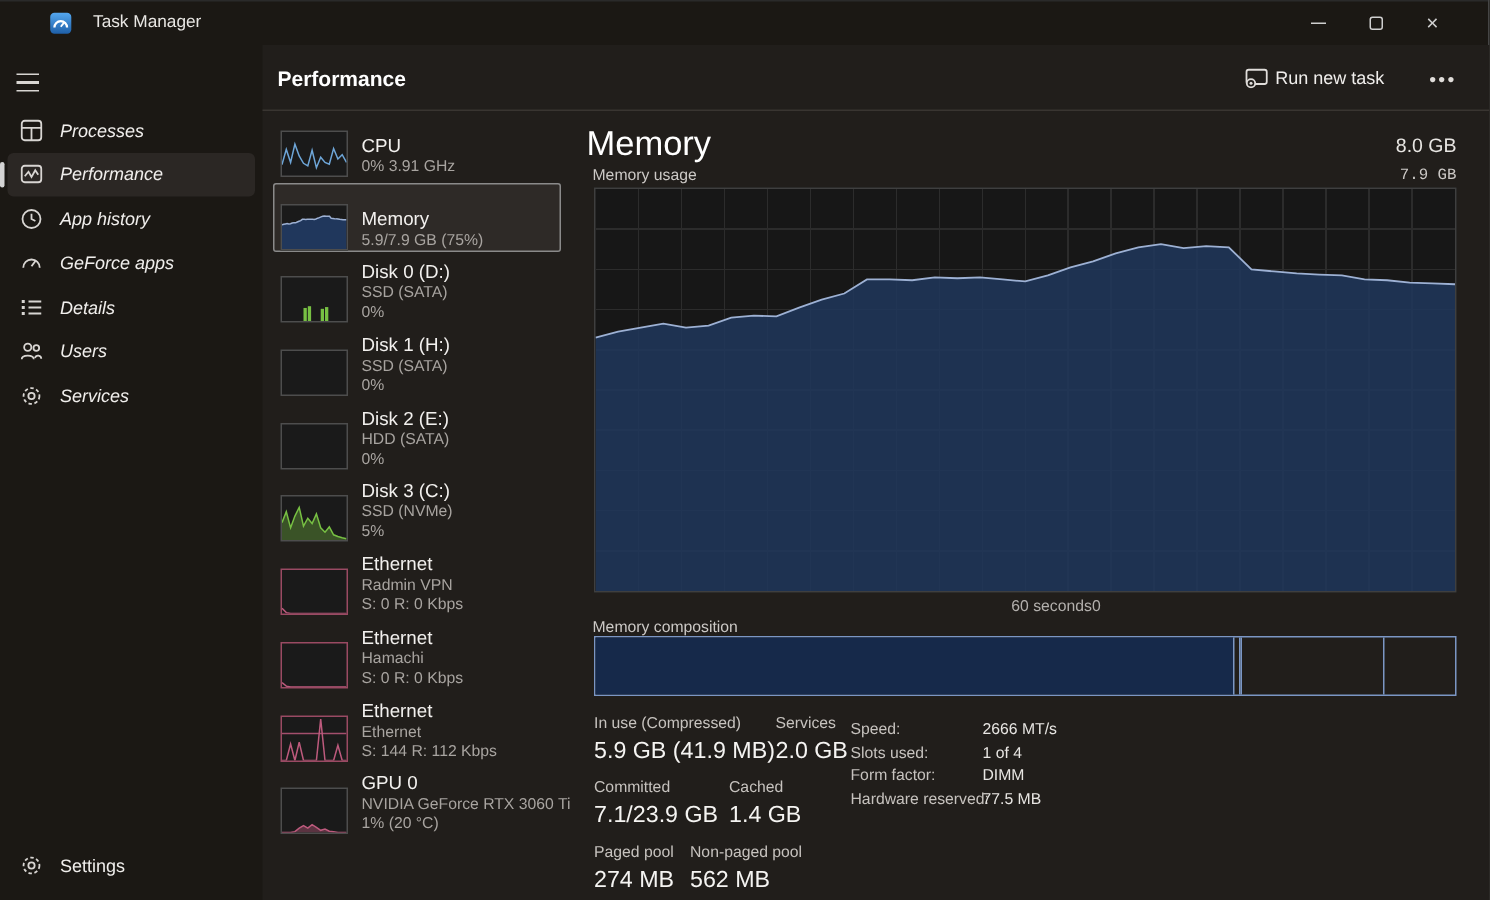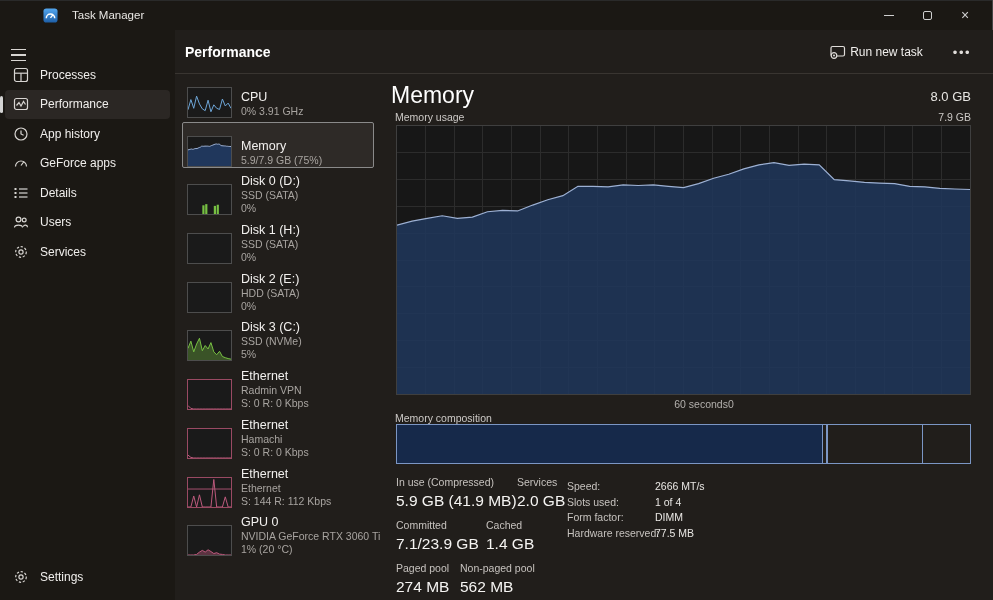--- a/index.html
+++ b/index.html
@@ -4,34 +4,34 @@
 <style>
   * { margin:0; padding:0; box-sizing:border-box; }
   html,body { width:993px; height:600px; }
   body {
     position:relative; overflow:hidden;
     background:#1b1814; color:#fff;
     font-family:"Liberation Sans", sans-serif;
     box-shadow: inset -1px 0 0 #454545, inset 0 1px 0 #2a2a2a;
   }
   
-  .titlebar { position:absolute; left:10px; top:0; width:976px; height:30px;text-align:center; }
+  .titlebar { position:absolute; left:0; top:0; width:976px; height:30px;text-align:center; }
   .app-icon { position:absolute; left:33px; top:8px; width:15px; height:15px; }
   .app-title { position:absolute; left:62px; top:9px; font-size:11.5px; color:#e8e6e3; }
   .win-controls { position:absolute; right:2px; top:0; height:30px; display:flex; }
   .win-btn { width:38px; height:30px; display:flex; align-items:center; justify-content:center; color:#cfcfcf; cursor:default; }
   .glyph-min { width:10px; height:1px; background:#cfcfcf; }
   .glyph-max { width:9px; height:9px; border:1px solid #cfcfcf; border-radius:2px; }
   .glyph-close { font-size:14px; line-height:14px; color:#cfcfcf; }
   
   .sidebar { position:absolute; left:0; top:30px; width:175px; height:570px; }
   .hamburger { position:absolute; left:6px; top:11px; width:30px; height:28px;
     display:flex; flex-direction:column; justify-content:center; gap:4px; padding-left:5px; }
   .hamburger span { display:block; width:15px; height:1.5px; background:#d8d5d2; }
-  .nav { position:absolute; left:0; top:30px; width:175px; }
+  .nav { position:absolute; left:0; top:42px; width:175px;font-style:italic; }
   .nav-item { position:relative; height:29.5px; margin:0 5px; border-radius:4px;
     display:flex; align-items:center; gap:11px; padding-left:8px; cursor:default; }
   .nav-item.selected { background:#2b2724; }
   .nav-item .accent { display:none; }
   .nav-item.selected .accent { display:block; position:absolute; left:-5px; top:6px; width:3px; height:17px; border-radius:2px; background:#d4d4d4; }
   .nav-icon { width:16px; height:16px; color:#d8d5d2; flex:0 0 16px; display:flex; align-items:center; }
   .nav-label { font-size:12px; color:#f0eeec; }
   .settings-item { position:absolute; left:0; bottom:8px; width:175px; }
   
   .content { position:absolute; left:175px; top:30px; width:818px; height:570px; background:#211e1b; }
@@ -50,21 +50,21 @@
   .perf-item.selected { background:#2e2a27; border-color:#8a8a8a; }
   .thumb { width:45px; height:31px; margin-left:4px; background:#1a1a1a; border:1px solid #4d4d4d; flex:0 0 45px; }
   .thumb svg { display:block; }
   .perf-text { margin-left:9px; min-width:0; }
   .perf-title { font-size:12.5px; color:#f2f0ee; line-height:15px; white-space:nowrap; }
   .perf-line { font-size:10.5px; color:#a8a4a0; line-height:13px; white-space:nowrap; }
   
   .detail-title { position:absolute; left:216px; top:52px; font-size:23px; font-weight:300; color:#fff; }
   .detail-total { position:absolute; right:22px; top:59px; font-size:13px; color:#e8e6e3; }
   .graph-caption { position:absolute; left:220px; top:81px; font-size:10.5px; color:#ccc9c6; }
-  .graph-max { position:absolute; right:22px; top:81px; font-size:10.5px; color:#ccc9c6; }
+  .graph-max { position:absolute; right:22px; top:81px; font-size:10.5px; color:#ccc9c6;font-family:Liberation Mono, monospace; }
   .mem-graph { position:absolute; left:221px; top:95px; width:575px; height:270px;
     background:#171717; border:1px solid #3f3f3f; }
   .mem-graph svg { display:block; }
   .axis-row { position:absolute; left:221px; top:368px; width:575px; display:flex; justify-content:center;
     font-size:10.5px; color:#b3b0ad;padding-left:41px; }
   .comp-caption { position:absolute; left:220px; top:382px; font-size:10.5px; color:#ccc9c6; }
   .comp-bar { position:absolute; left:221px; top:394px; width:575px; height:40px;
     border:1px solid #7b96c4; display:flex; }
   .comp-seg { height:100%; }
   

